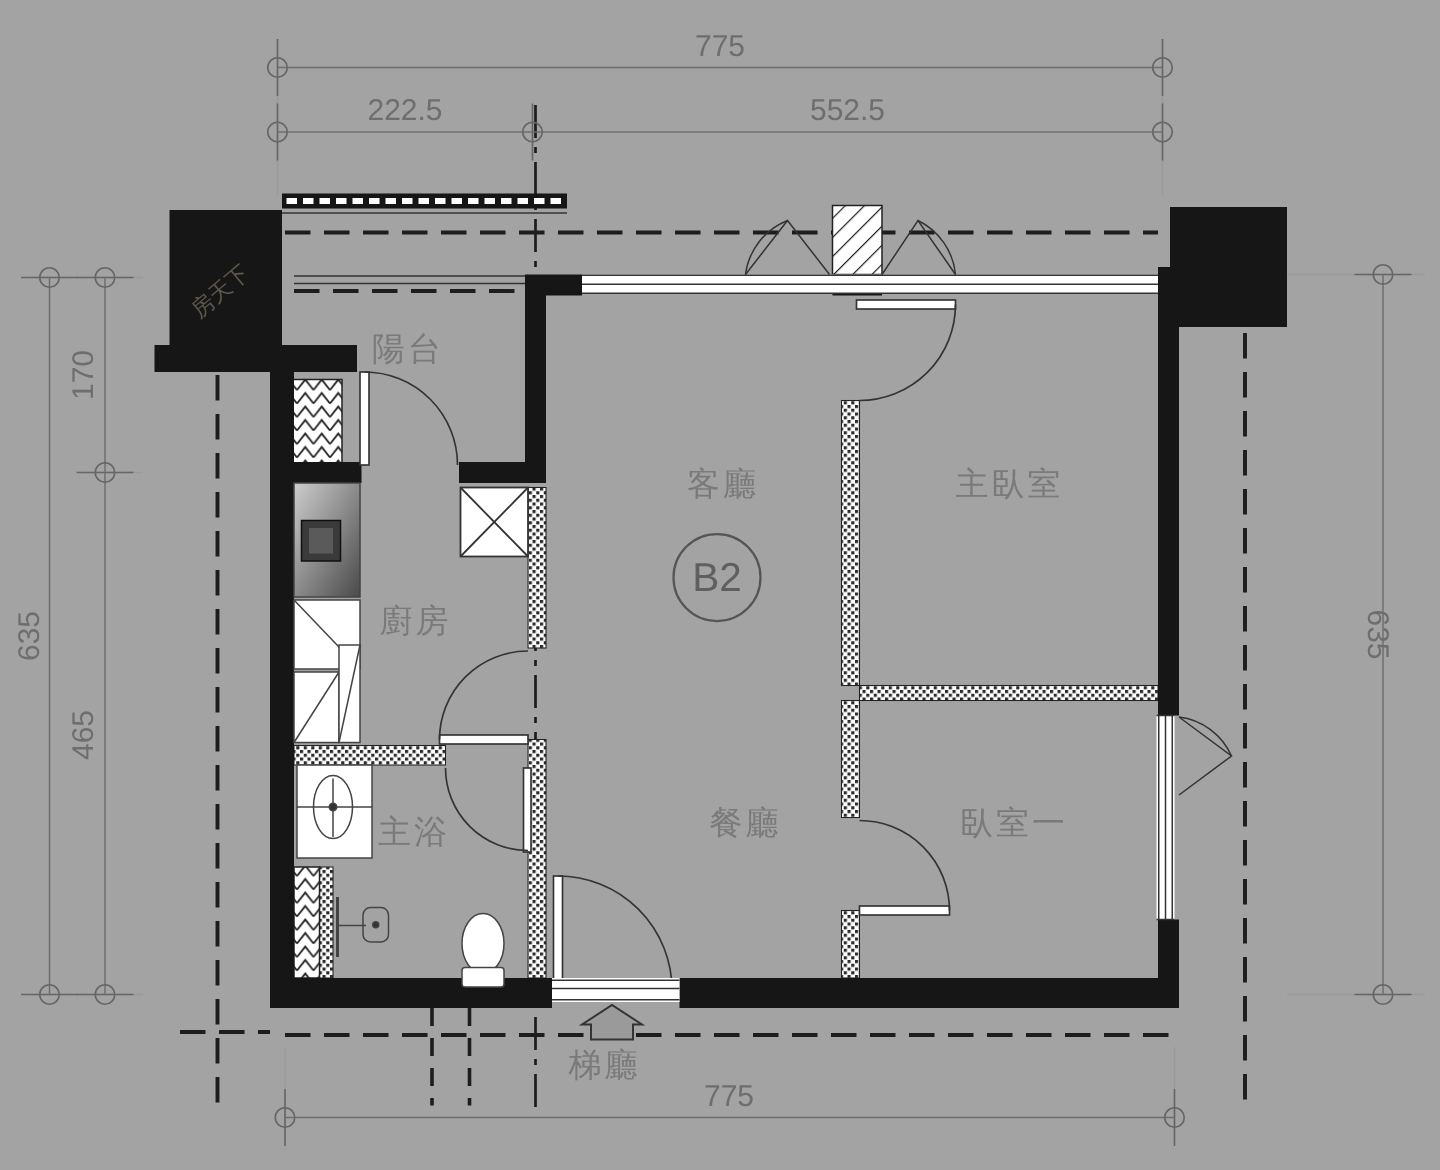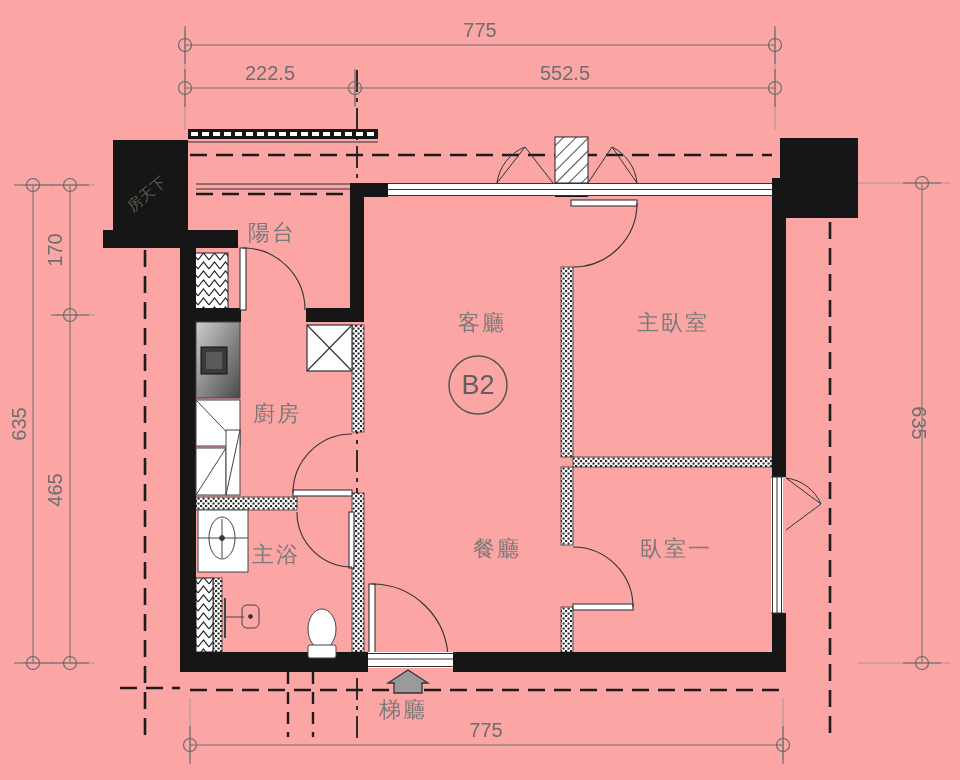--- a/index.html
+++ b/index.html
@@ -1,16 +1,16 @@
 <!DOCTYPE html>
 <html><head>
 <meta charset="utf-8">
 <style>
   html,body{margin:0;padding:0;background:#ffffff;}
-  .stage{position:relative;width:960px;height:780px;background:#fca5a5;overflow:hidden;
+  .stage{position:relative;width:960px;height:780px;background:#a3a3a3;overflow:hidden;
          font-family:"Liberation Sans", sans-serif;}
   svg{display:block}
   text{font-family:"Liberation Sans", sans-serif;}
   .dimtxt{fill:#6e6e6e;font-size:20px;}
   .roomtxt{fill:#7a7a7a;font-size:22px;letter-spacing:2px;}
   .badgetxt{fill:#5f5f5f;font-size:27px;}
   .wm{fill:#7d7464;font-size:15px;opacity:.7;}
 </style>
 </head>
 <body>

